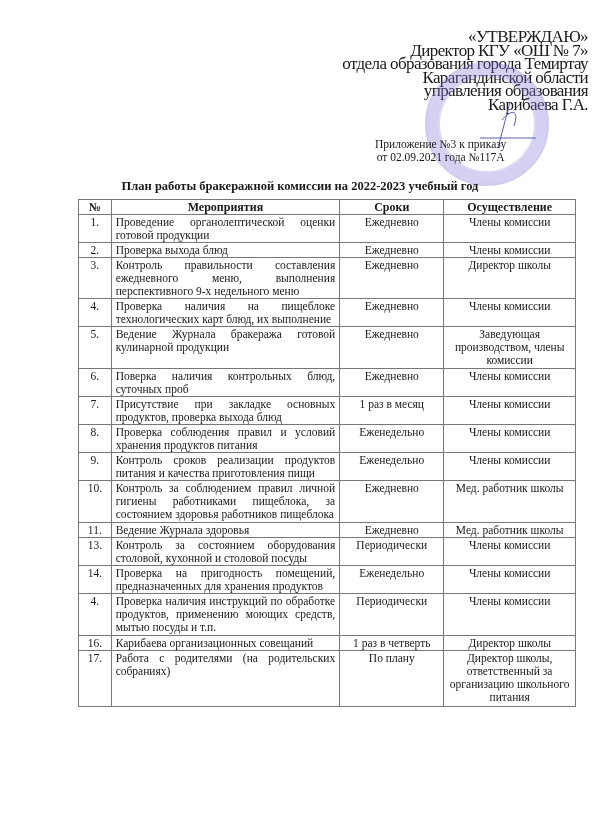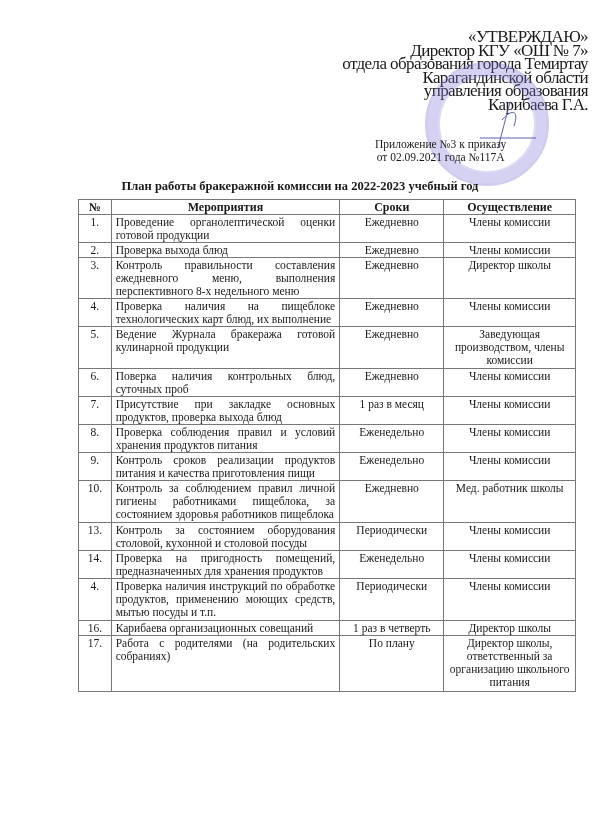--- a/index.html
+++ b/index.html
@@ -86,21 +86,21 @@
         <td class="c-resp">Члены комиссии</td>
       </tr>
       <tr>
         <td class="c-num">2.</td>
         <td class="c-act">Проверка выхода блюд</td>
         <td class="c-term">Ежедневно</td>
         <td class="c-resp">Члены комиссии</td>
       </tr>
       <tr>
         <td class="c-num">3.</td>
-        <td class="c-act">Контроль правильности составления ежедневного меню, выполнения перспективного 8-х недельного меню</td>
+        <td class="c-act">Контроль правильности составления ежедневного меню, выполнения перспективного 9-х недельного меню</td>
         <td class="c-term">Ежедневно</td>
         <td class="c-resp">Директор школы</td>
       </tr>
       <tr>
         <td class="c-num">4.</td>
         <td class="c-act">Проверка наличия на пищеблоке технологических карт блюд, их выполнение</td>
         <td class="c-term">Ежедневно</td>
         <td class="c-resp">Члены комиссии</td>
       </tr>
       <tr style="height: 42px;">
@@ -133,20 +133,26 @@
         <td class="c-term">Еженедельно</td>
         <td class="c-resp">Члены комиссии</td>
       </tr>
       <tr style="height: 42px;">
         <td class="c-num">10.</td>
         <td class="c-act">Контроль за соблюдением правил личной гигиены работниками пищеблока, за состоянием здоровья работников пищеблока</td>
         <td class="c-term">Ежедневно</td>
         <td class="c-resp">Мед. работник школы</td>
       </tr>
       <tr>
+        <td class="c-num">11.</td>
+        <td class="c-act">Ведение Журнала здоровья</td>
+        <td class="c-term">Ежедневно</td>
+        <td class="c-resp">Мед. работник школы</td>
+      </tr>
+      <tr>
         <td class="c-num">13.</td>
         <td class="c-act">Контроль за состоянием оборудования столовой, кухонной и столовой посуды</td>
         <td class="c-term">Периодически</td>
         <td class="c-resp">Члены комиссии</td>
       </tr>
       <tr>
         <td class="c-num">14.</td>
         <td class="c-act">Проверка на пригодность помещений, предназначенных для хранения продуктов</td>
         <td class="c-term">Еженедельно</td>
         <td class="c-resp">Члены комиссии</td>

